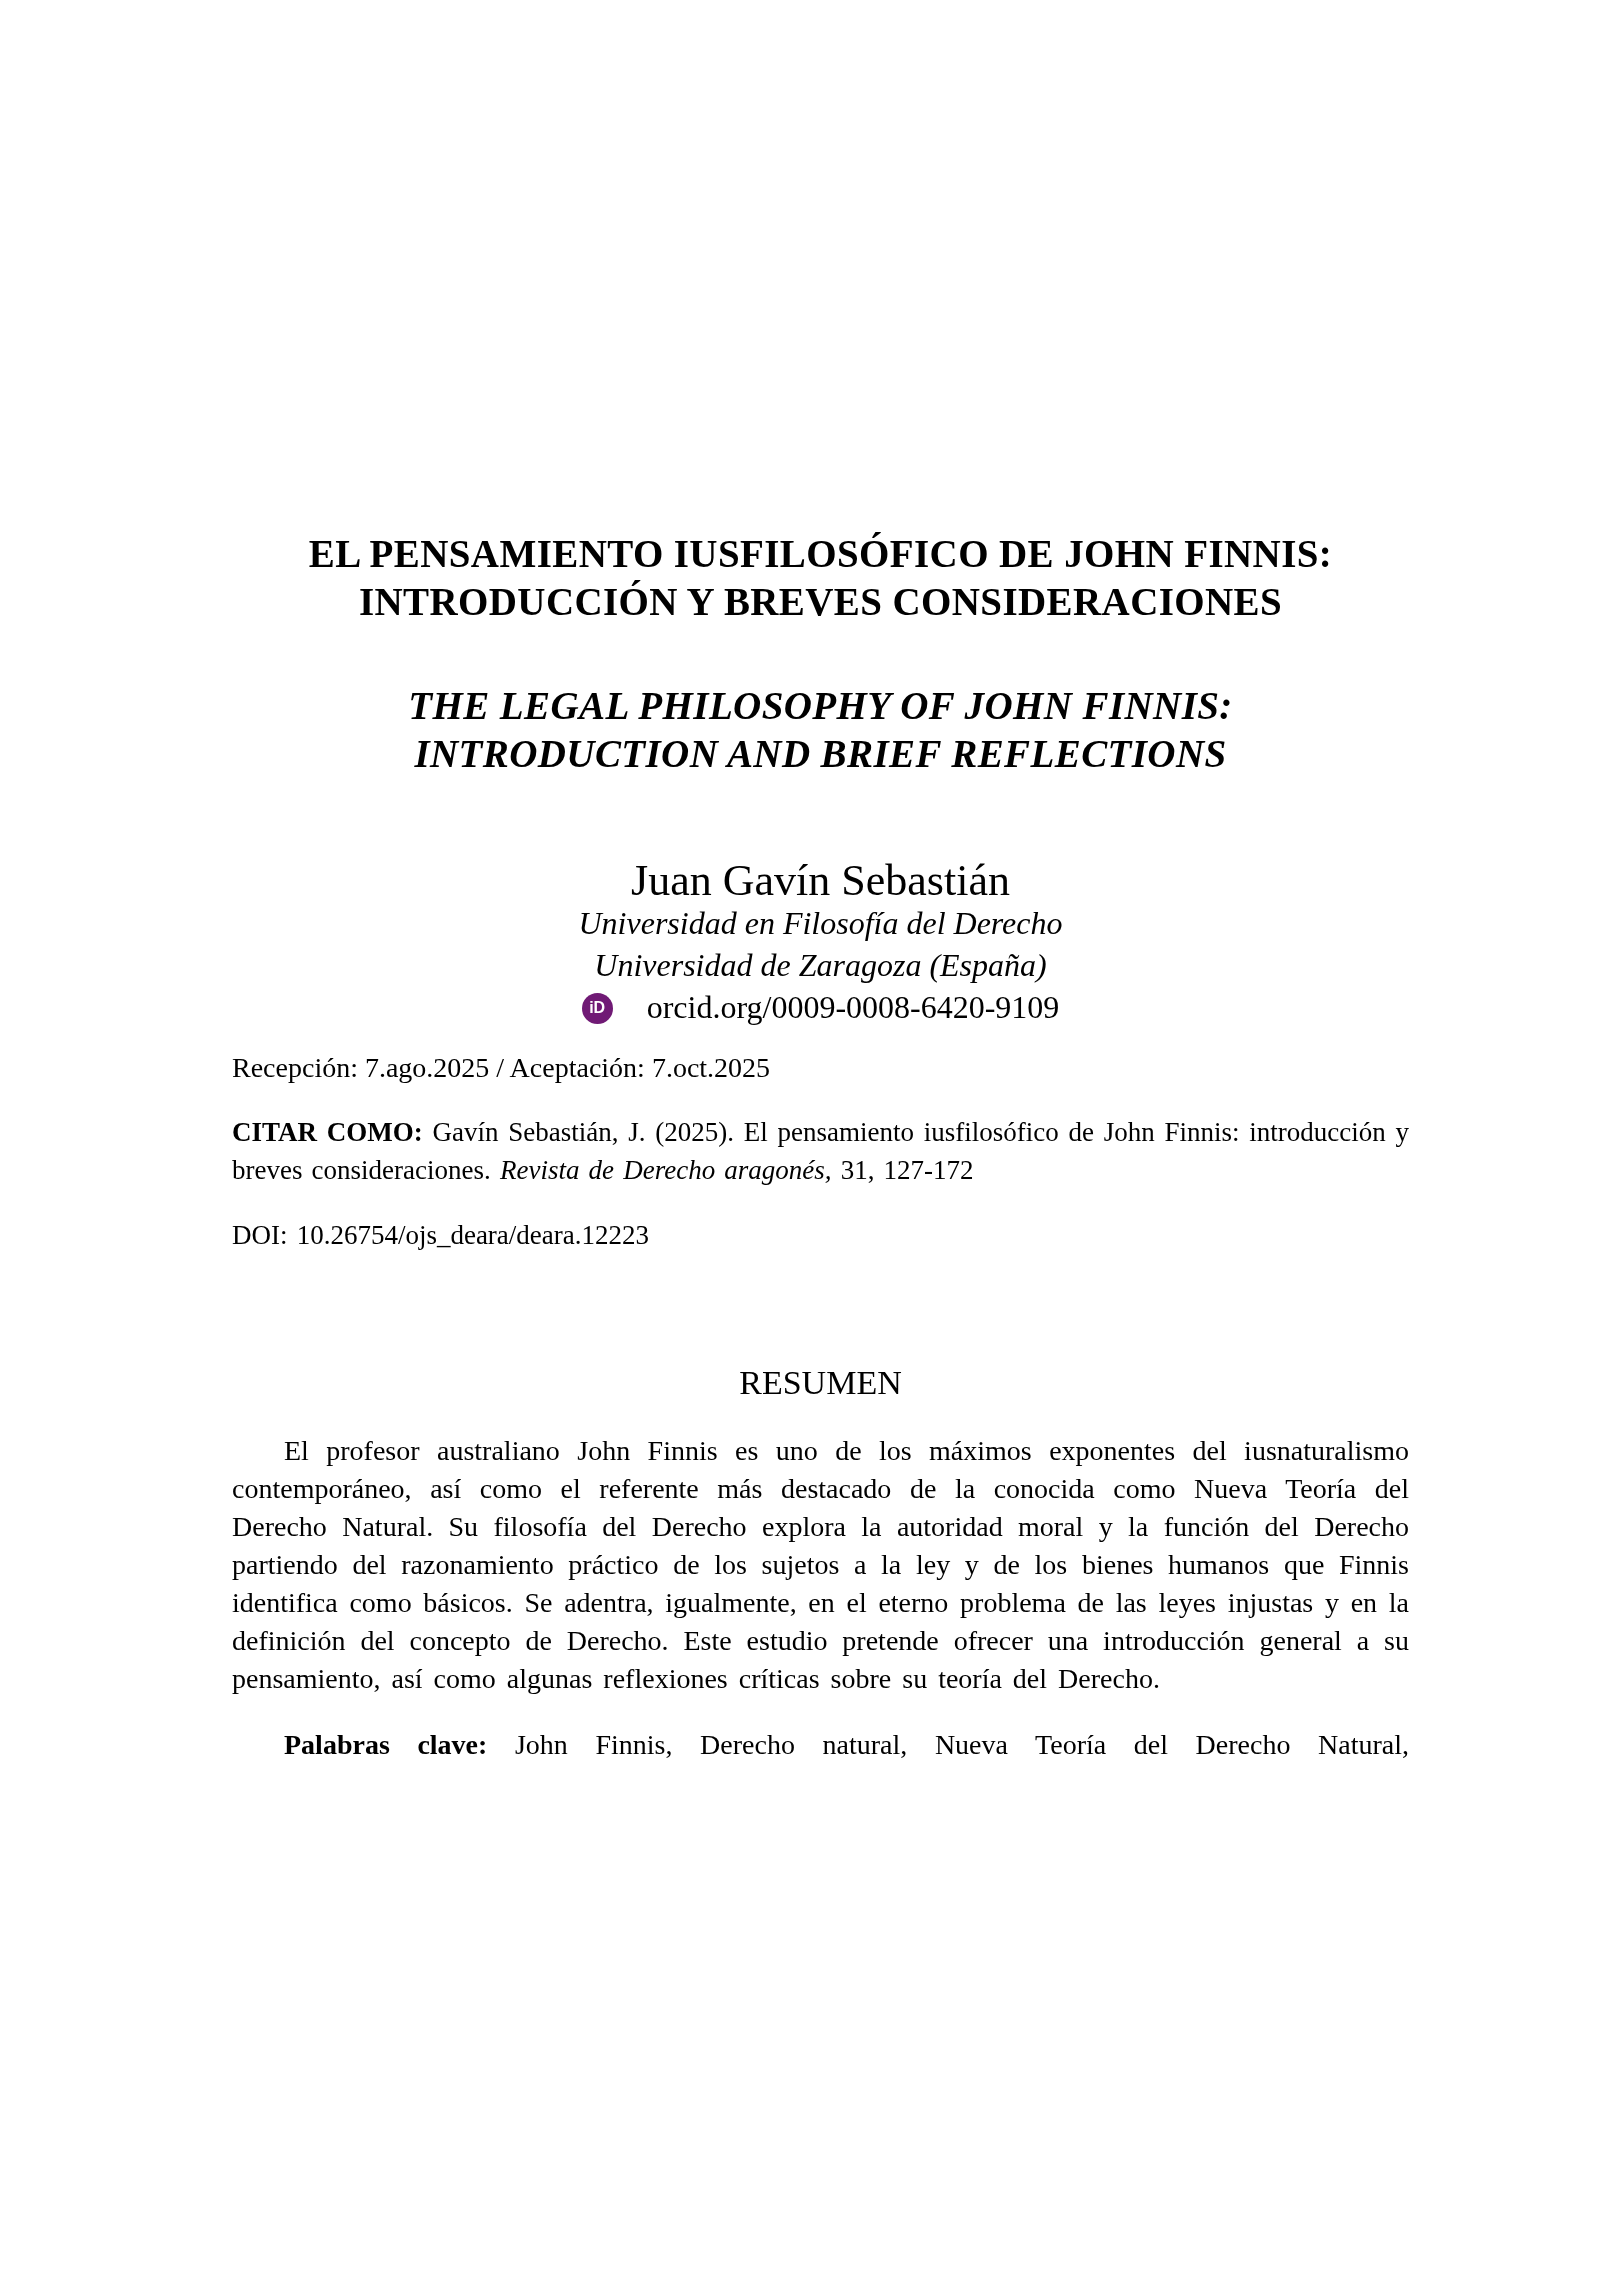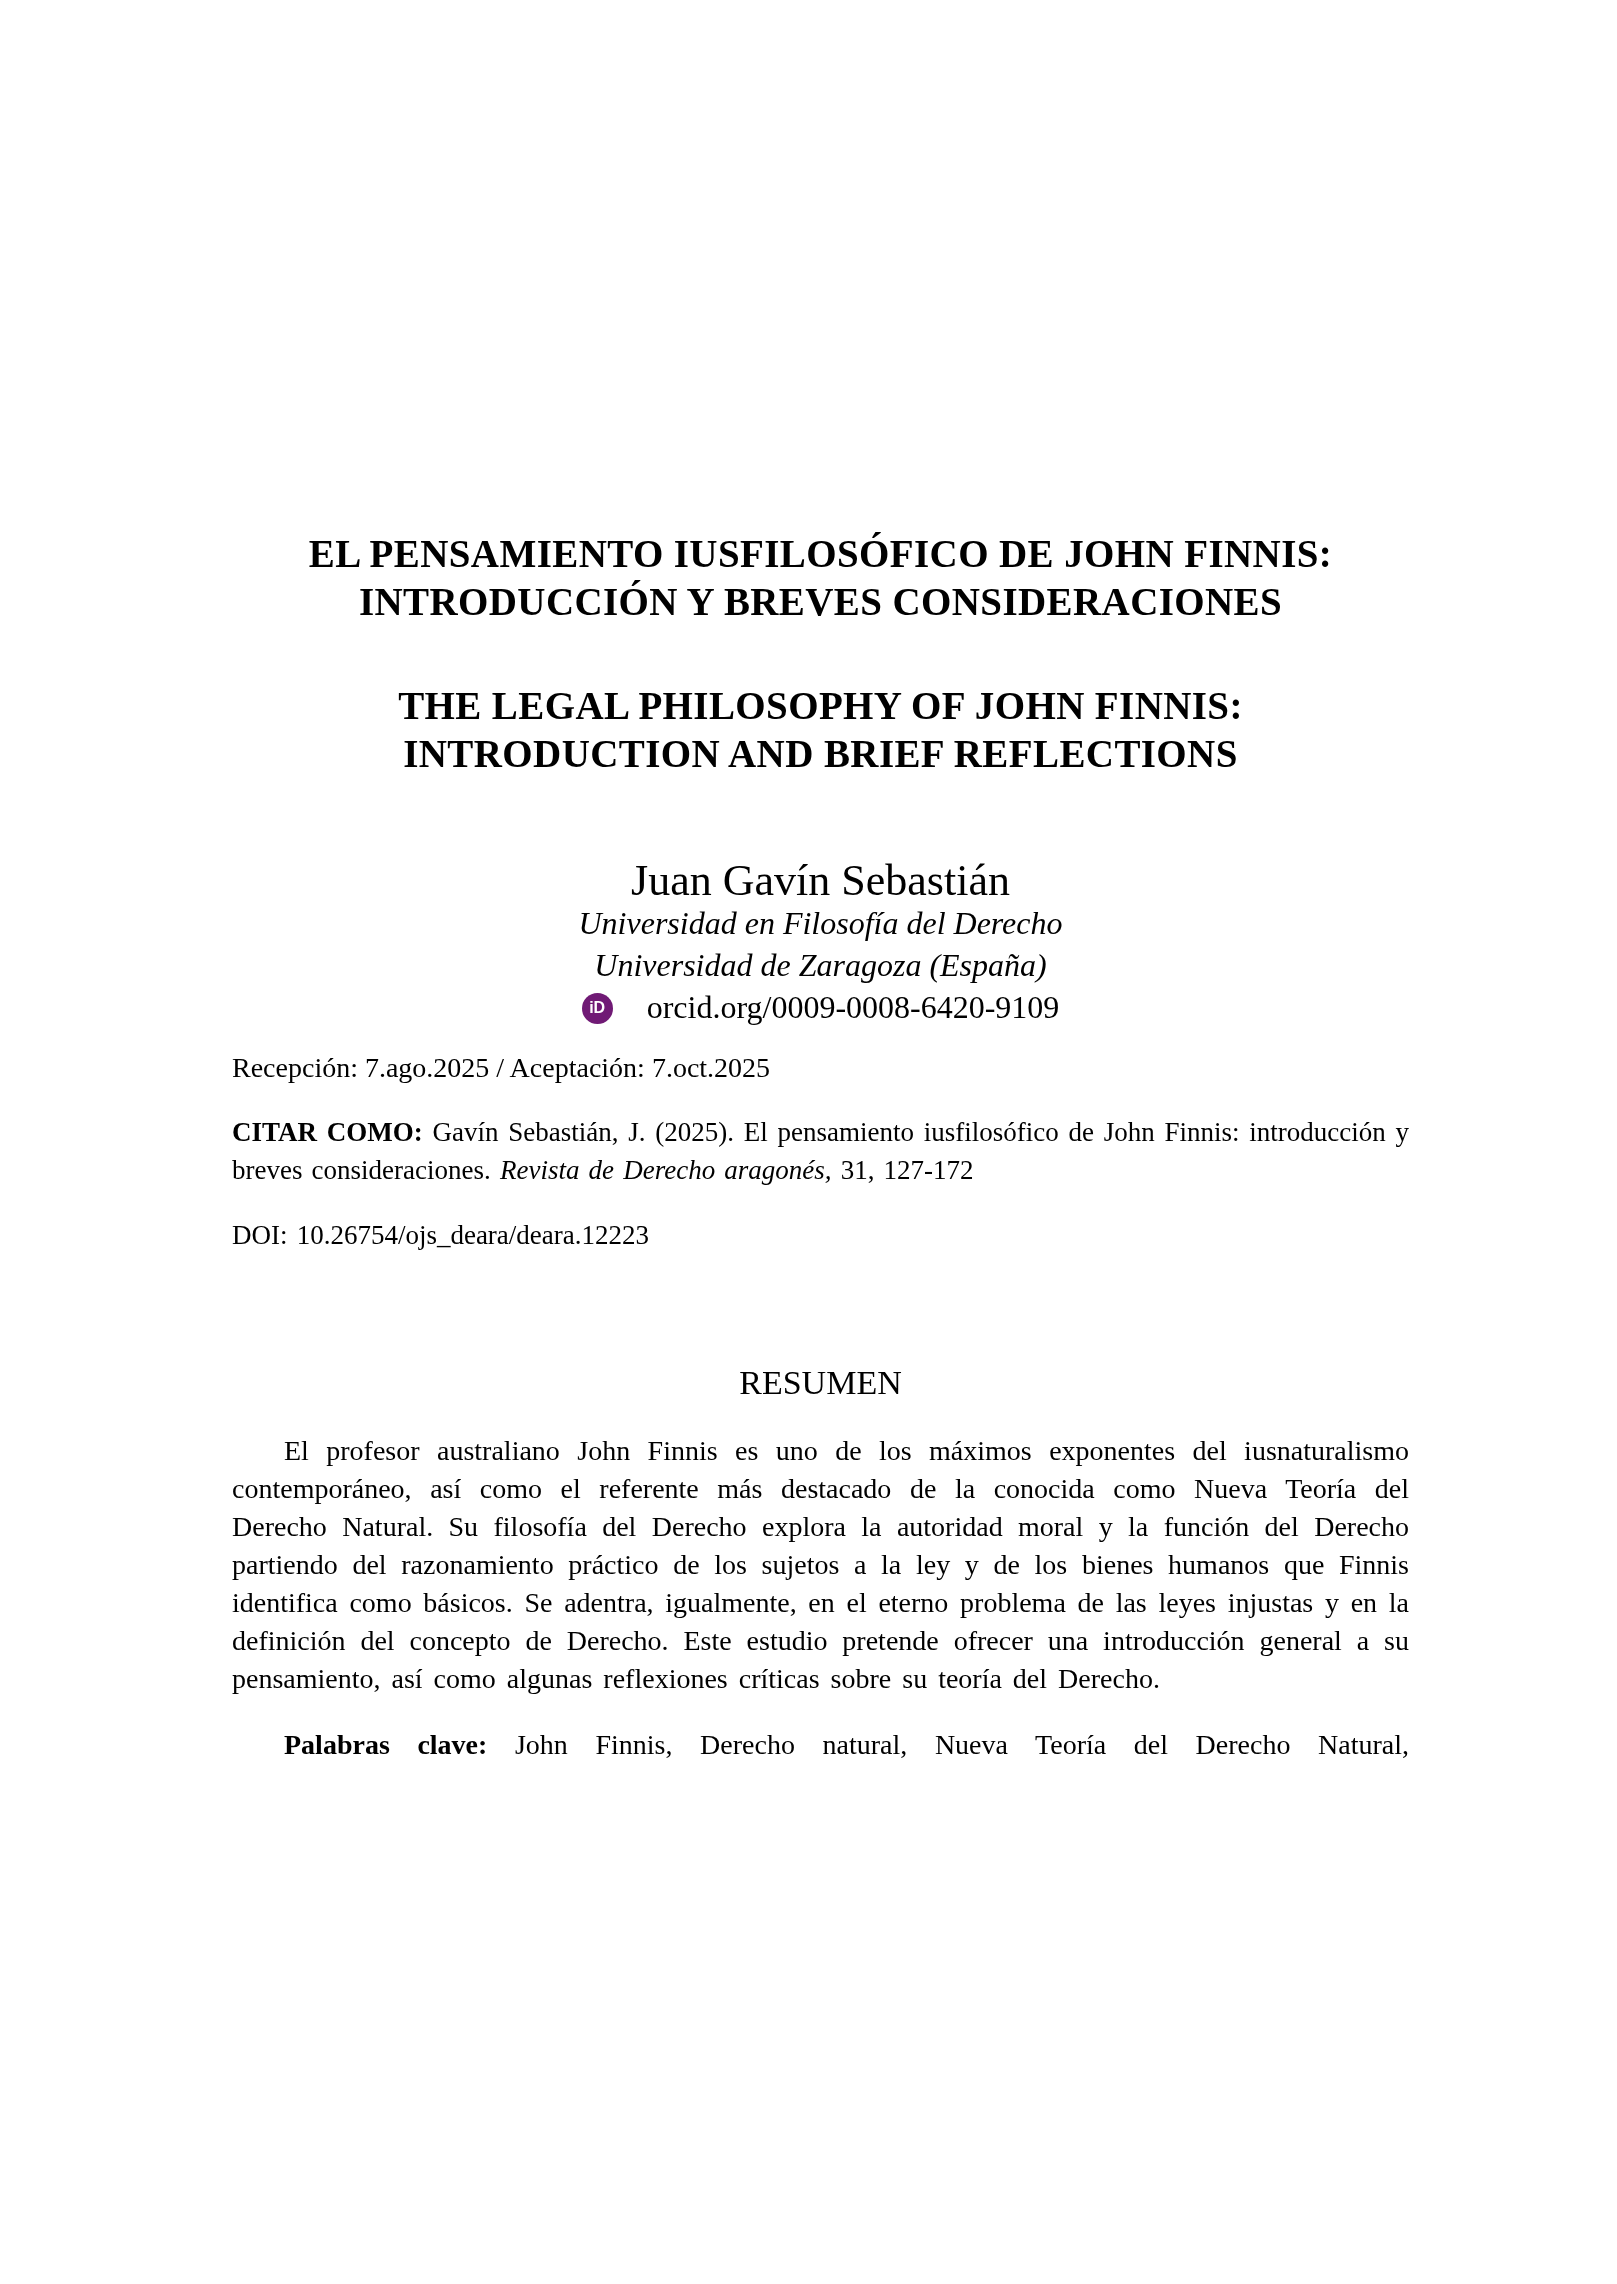--- a/index.html
+++ b/index.html
@@ -30,20 +30,21 @@
     font-weight: bold;
     text-align: center;
     letter-spacing: 0.4px;
   }
   
   .title-en {
     margin-top: 56px;
     font-size: 39px;
     line-height: 48px;
     font-weight: bold;
+    font-style: italic;
     text-align: center;
     letter-spacing: 0.4px;
   }
   .author-name {
     margin-top: 82px;
     font-size: 44px;
     line-height: 42px;
     text-align: center;
   }
   .author-role, .author-affiliation {

